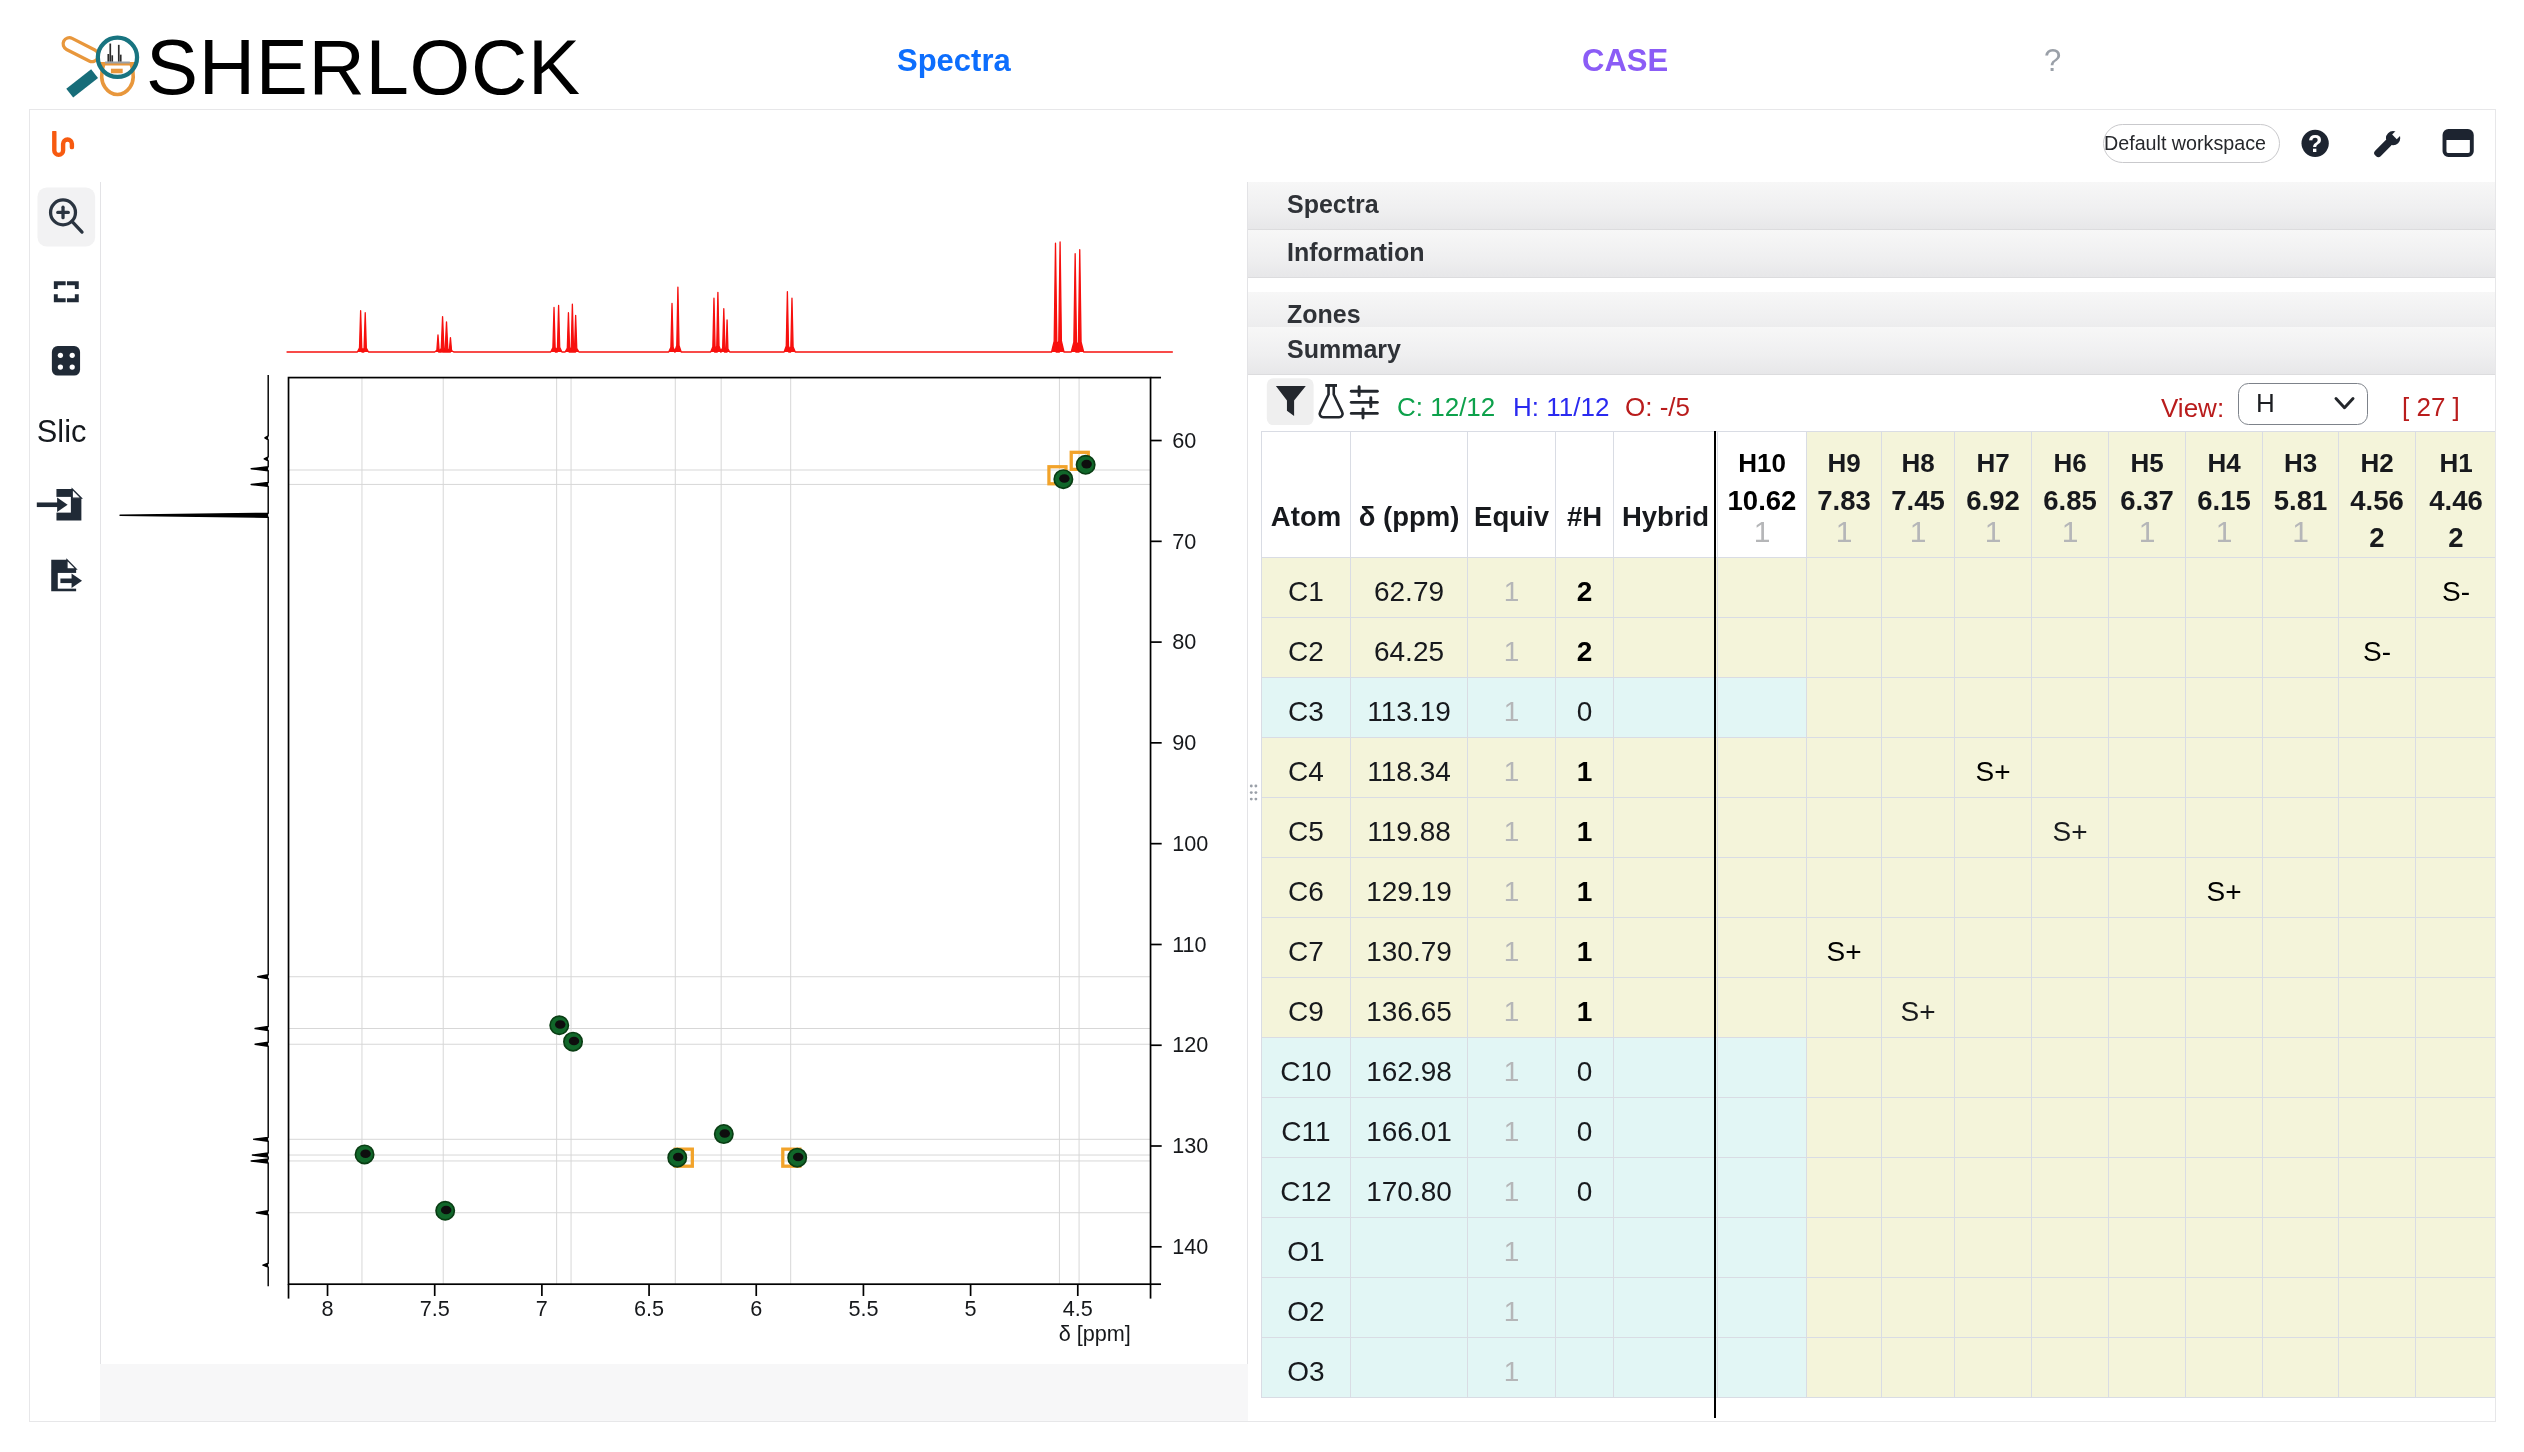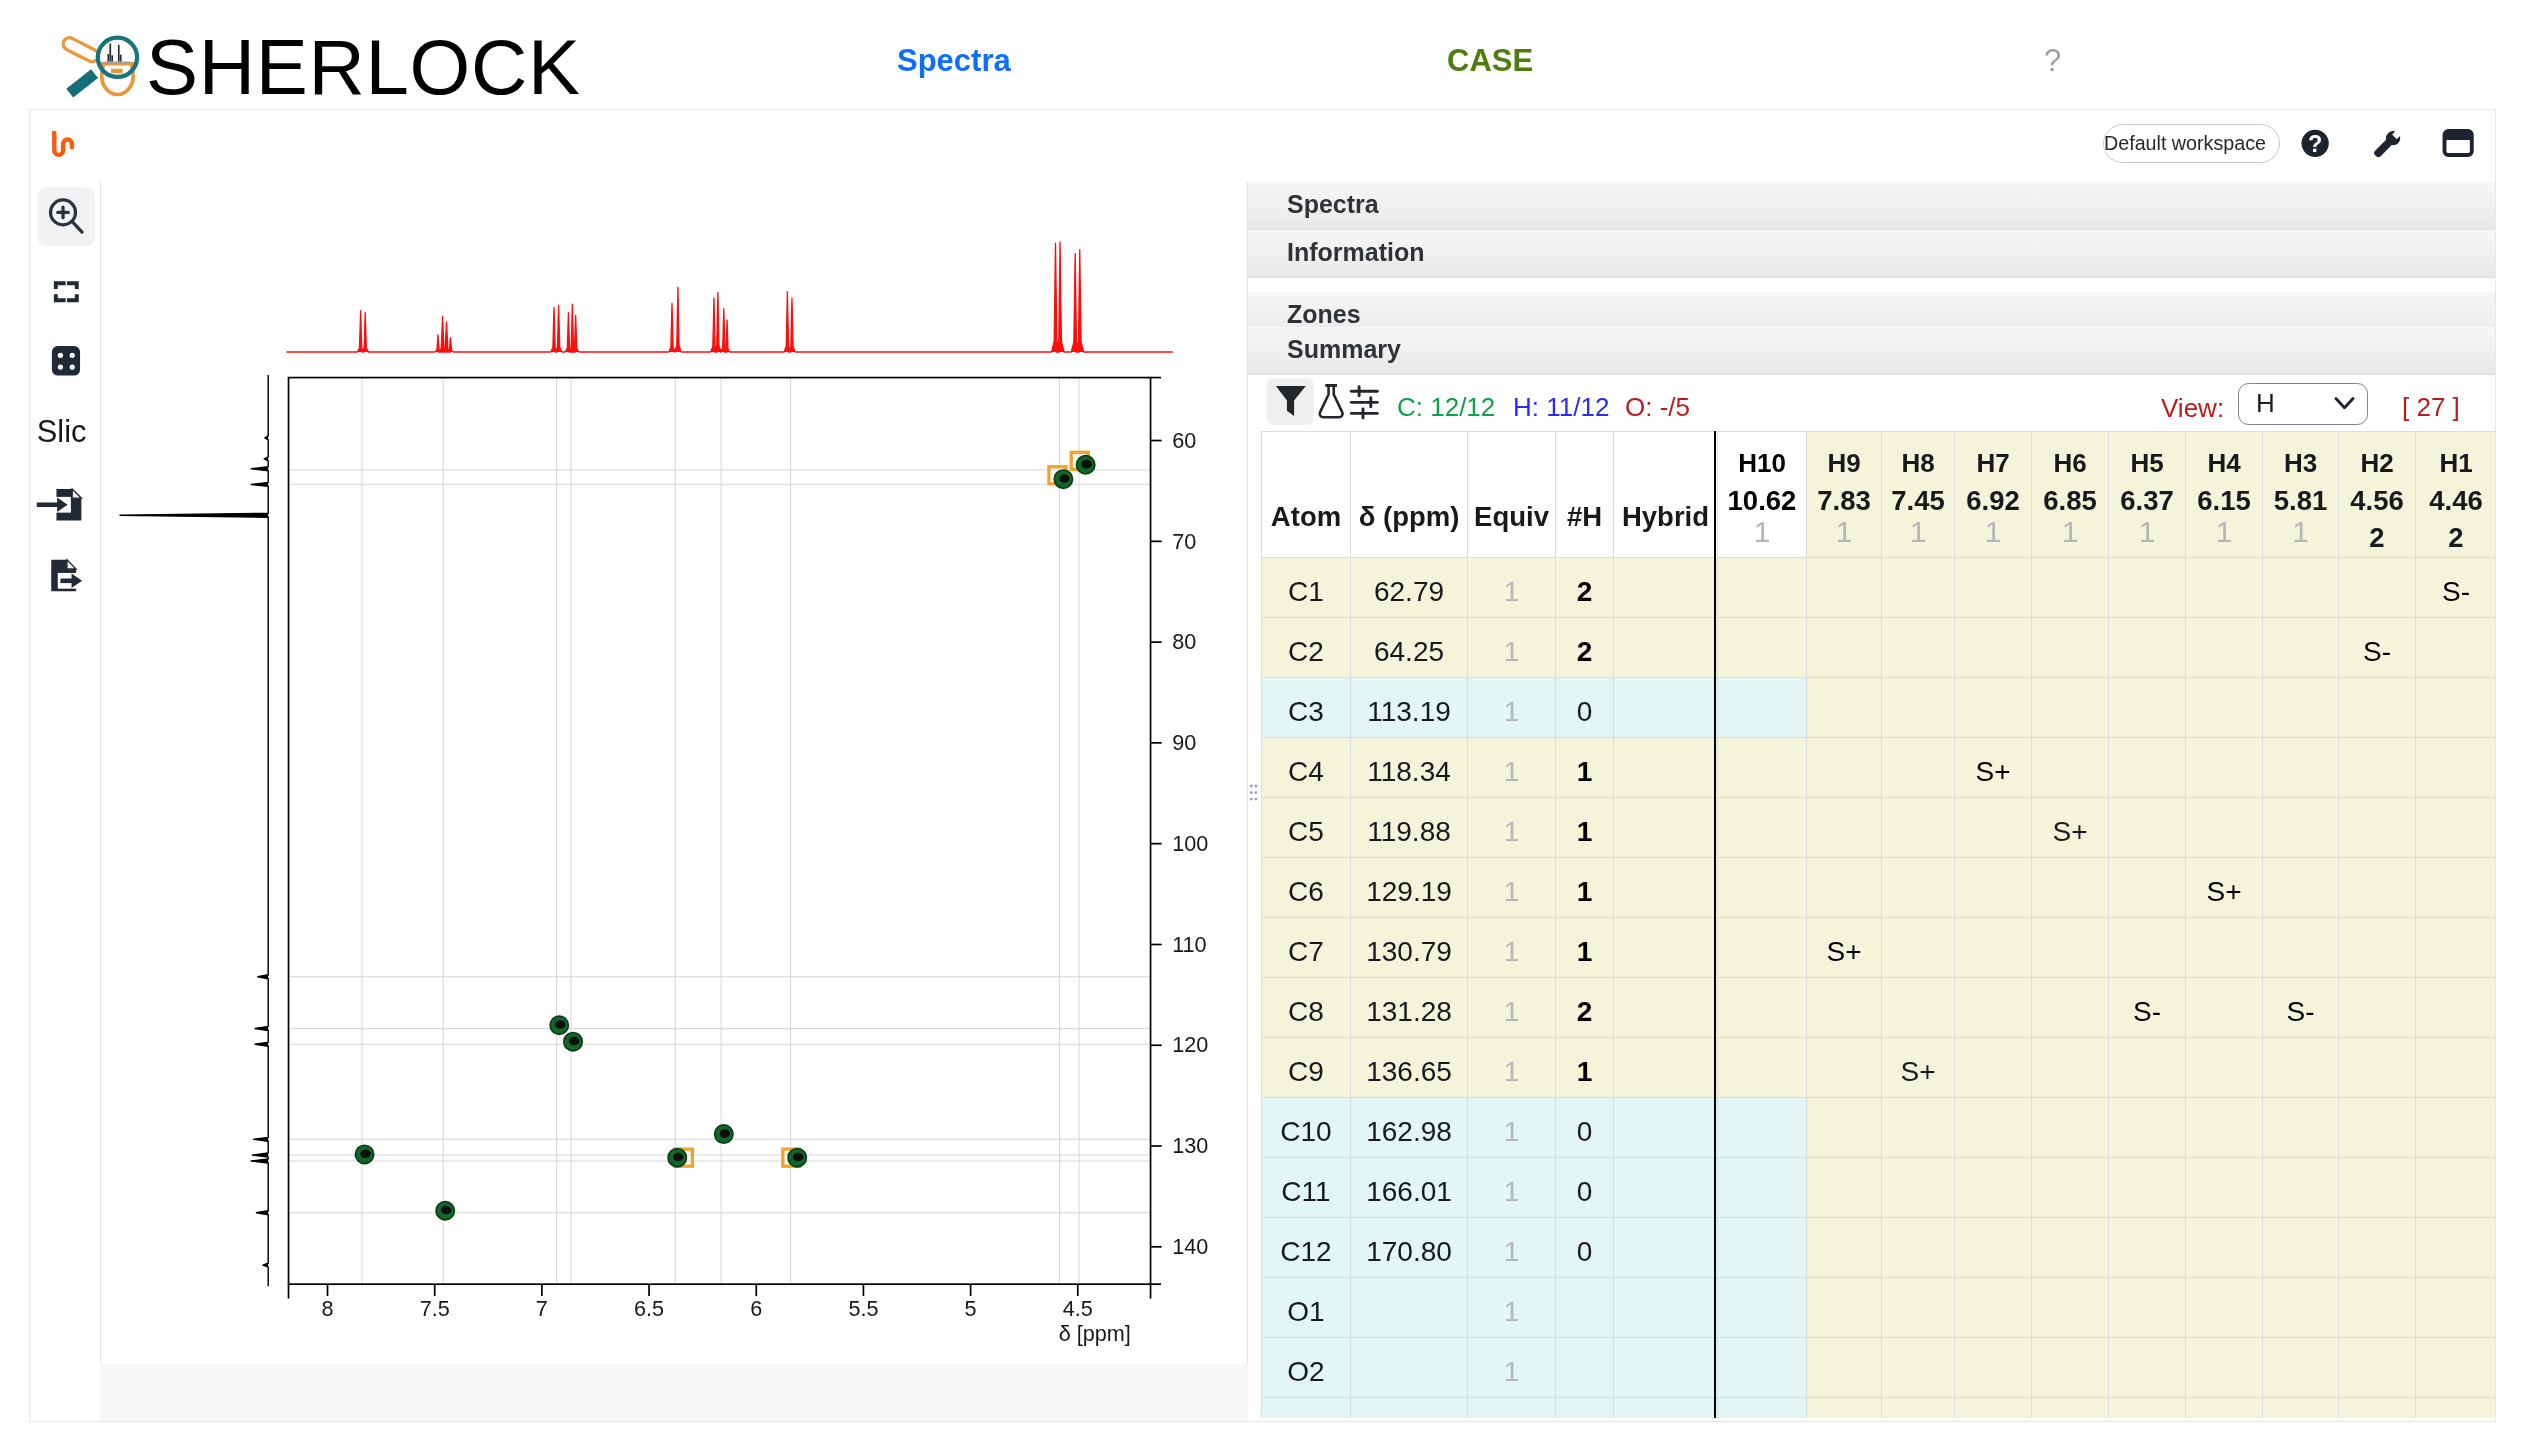--- a/index.html
+++ b/index.html
@@ -42,21 +42,21 @@
         <line x1="98" y1="64" x2="98" y2="36"></line>
    <line x1="101" y1="64" x2="101" y2="54"></line>
    <line x1="111" y1="64" x2="111" y2="38"></line>
         <line x1="114" y1="64" x2="114" y2="53"></line>
  </g>
  <line x1="90" y1="65" x2="128" y2="65" stroke="#9aa0a6" stroke-width="3"></line>
 </g>
 </svg>
 <div class="brand">SHERLOCK</div>
 <div class="nav" style="left:897px;color:#0d6efd">Spectra</div>
-<div class="nav" style="left:1447px;color:#4d7c0f">CASE</div>
+<div class="nav" style="left:1582px;color:#8b5cf6">CASE</div>
 <div class="nav" style="left:2044px;color:#9aa0a8;font-weight:normal">?</div>
 <div class="appborder"></div>
 <svg style="position:absolute;left:51px;top:131px" width="27.5" height="29" viewBox="0 0 50 52">
  <path d="M6,2 v33 a8,8 0 0 0 16,0 v-12 a8,8 0 0 1 16,0 v6" fill="none" stroke="#f75a10" stroke-width="8" stroke-linecap="round"></path>
 </svg>
 <div style="position:absolute;left:2103px;top:124px;width:177px;height:39px;border:1.3px solid #c9c9cc;border-radius:19.7px;font-size:19.7px;color:#26282c;text-align:left;line-height:36px">Default workspace</div>
 <svg style="position:absolute;left:2291px;top:118px" width="203" height="52" viewBox="0 0 310 80">
 <circle cx="36" cy="39" r="21" fill="#1d2430"></circle>
 <text x="36" y="53" font-size="36" font-weight="bold" fill="#fff" text-anchor="middle" font-family="Liberation Sans, sans-serif">?</text>
 <g transform="translate(146,41) rotate(45)">
@@ -440,37 +440,20 @@
           <td class="bg"></td>
           <td class="bg"></td>
           <td class="bg"></td>
           <td class="bg"></td>
           <td class="bg"></td>
           <td class="bg"></td>
           <td class="bg"></td>
           <td class="bg"></td>
         </tr>
         <tr>
-          <td class="bg">C8</td>
-          <td class="bg">131.28</td>
-          <td class="bg gy">1</td>
-          <td class="bg"><span class="blu bold">2</span></td>
-          <td class="bg"></td>
-          <td class="bg"></td>
-          <td class="bg"></td>
-          <td class="bg"></td>
-          <td class="bg"></td>
-          <td class="bg"></td>
-          <td class="bg"><span class="blu">S-</span></td>
-          <td class="bg"></td>
-          <td class="bg"><span class="blu">S-</span></td>
-          <td class="bg"></td>
-          <td class="bg"></td>
-        </tr>
-        <tr>
           <td class="bg">C9</td>
           <td class="bg">136.65</td>
           <td class="bg gy">1</td>
           <td class="bg"><span class="blu bold">1</span></td>
           <td class="bg"></td>
           <td class="bg"></td>
           <td class="bg"></td>
           <td class="bg"><span class="bk">S+</span></td>
           <td class="bg"></td>
           <td class="bg"></td>

